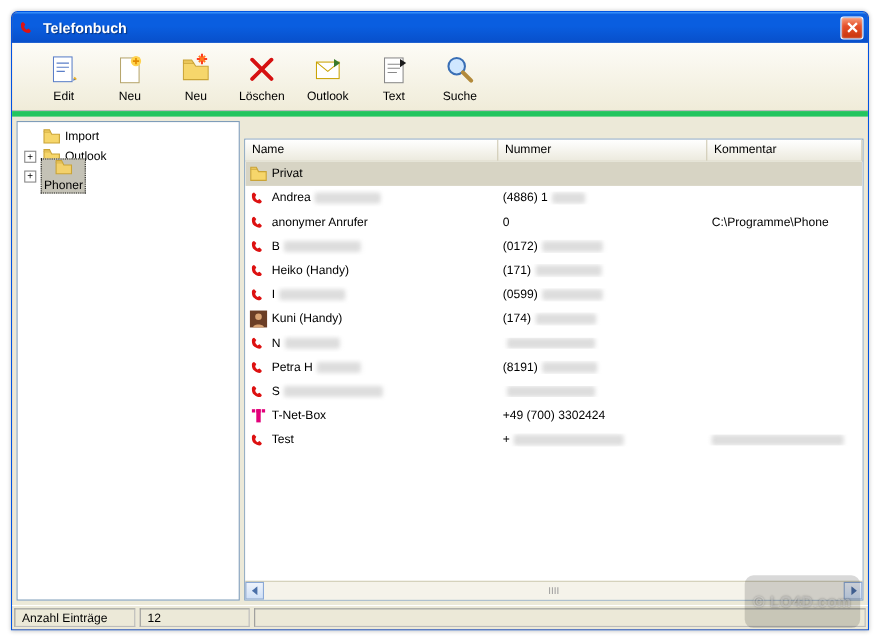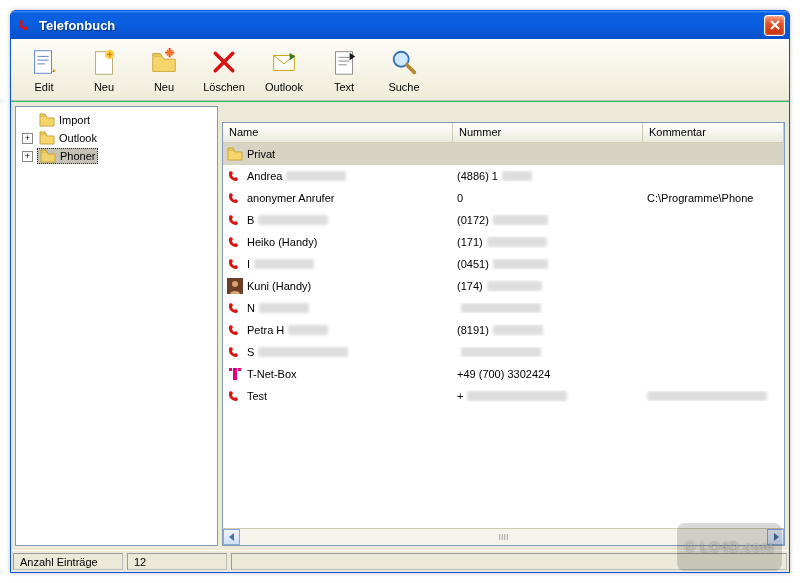--- a/index.html
+++ b/index.html
@@ -52,43 +52,43 @@
     box-shadow: inset 0 0 2px rgba(255,255,255,.7);
     cursor: default;
   }
 
   
   .toolbar {
     height: 62px;
     background: linear-gradient(to bottom, #fdfcf7, #f0ecd9);
     border-bottom: 1px solid #bbb;
     display: flex;
-    align-items: center;
-    padding: 2px 4px;
+    align-items: flex-end;
+    padding: 2px 18px;
     gap: 2px;
   }
   .tbtn {
     width: 58px; height: 56px;
     display: flex; flex-direction: column;
     align-items: center; justify-content: center;
     gap: 3px;
     color: #000;
     border: 1px solid transparent;
     border-radius: 3px;
     cursor: default;
   }
   .tbtn .icon { width: 32px; height: 32px; display:flex; align-items:center; justify-content:center; }
   .tbtn .lbl { font-size: 11px; }
 
   
   .content {
     flex: 1;
     display: flex;
     min-height: 0;
-    border-top: 1px solid #22c55e;
+    border-top: 5px solid #22c55e;
     background: #ece9d8;
     justify-content: flex-end;
   }
   .tree {
     width: 203px;
     background: #fff;
     border: 1px solid #7f9db9;
     margin: 4px 2px 4px 4px;
     overflow: auto;
     padding: 4px 2px;
@@ -102,20 +102,21 @@
     width: 11px; height: 11px;
     border: 1px solid #888;
     display: inline-flex; align-items:center; justify-content:center;
     font-size: 9px; line-height: 9px; color:#000;
     background:#fff;
   }
   .tree-item .expander.blank { border:none; }
   .tree-item.selected .label-wrap {
     background: #c4c2b6;
     border: 1px dotted #222;
+    flex-direction: column;
   }
   .label-wrap { padding: 0 2px; display:inline-flex; align-items:center; gap:4px; }
 
   .main {
     flex: 1;
     display: flex; flex-direction: column;
     margin: 20px 4px 4px 2px;
     min-width: 0;
   }
   .list {
@@ -438,21 +439,21 @@
               <div class="cell c-name">
                 <span>
                   <svg width="16" height="16" viewBox="0 0 16 16">
                     <path d="M3 10c2 2 4 3 6 3 1 0 2-1 2-2l-2-2-2 1c-1-1-2-2-2-3l1-2-2-2C3 3 2 4 2 5c0 2 0 3 1 5z" fill="#d11"></path>
                   </svg>
                 </span>
                 <span>I</span>
                 <span class="blur" style="width:60px"></span>
               </div>
               <div class="cell c-num">
-                <span>(0451)</span>
+                <span>(0599)</span>
                 <span class="blur" style="width:55px"></span>
               </div>
               <div class="cell c-kom"></div>
             </div>
             <div class="row">
               <div class="cell c-name">
                 <span>
                   <svg width="16" height="16" viewBox="0 0 16 16">
                     <rect width="16" height="16" fill="#6b3e26"></rect>
                     <circle cx="8" cy="6" r="3" fill="#d9a373"></circle>

